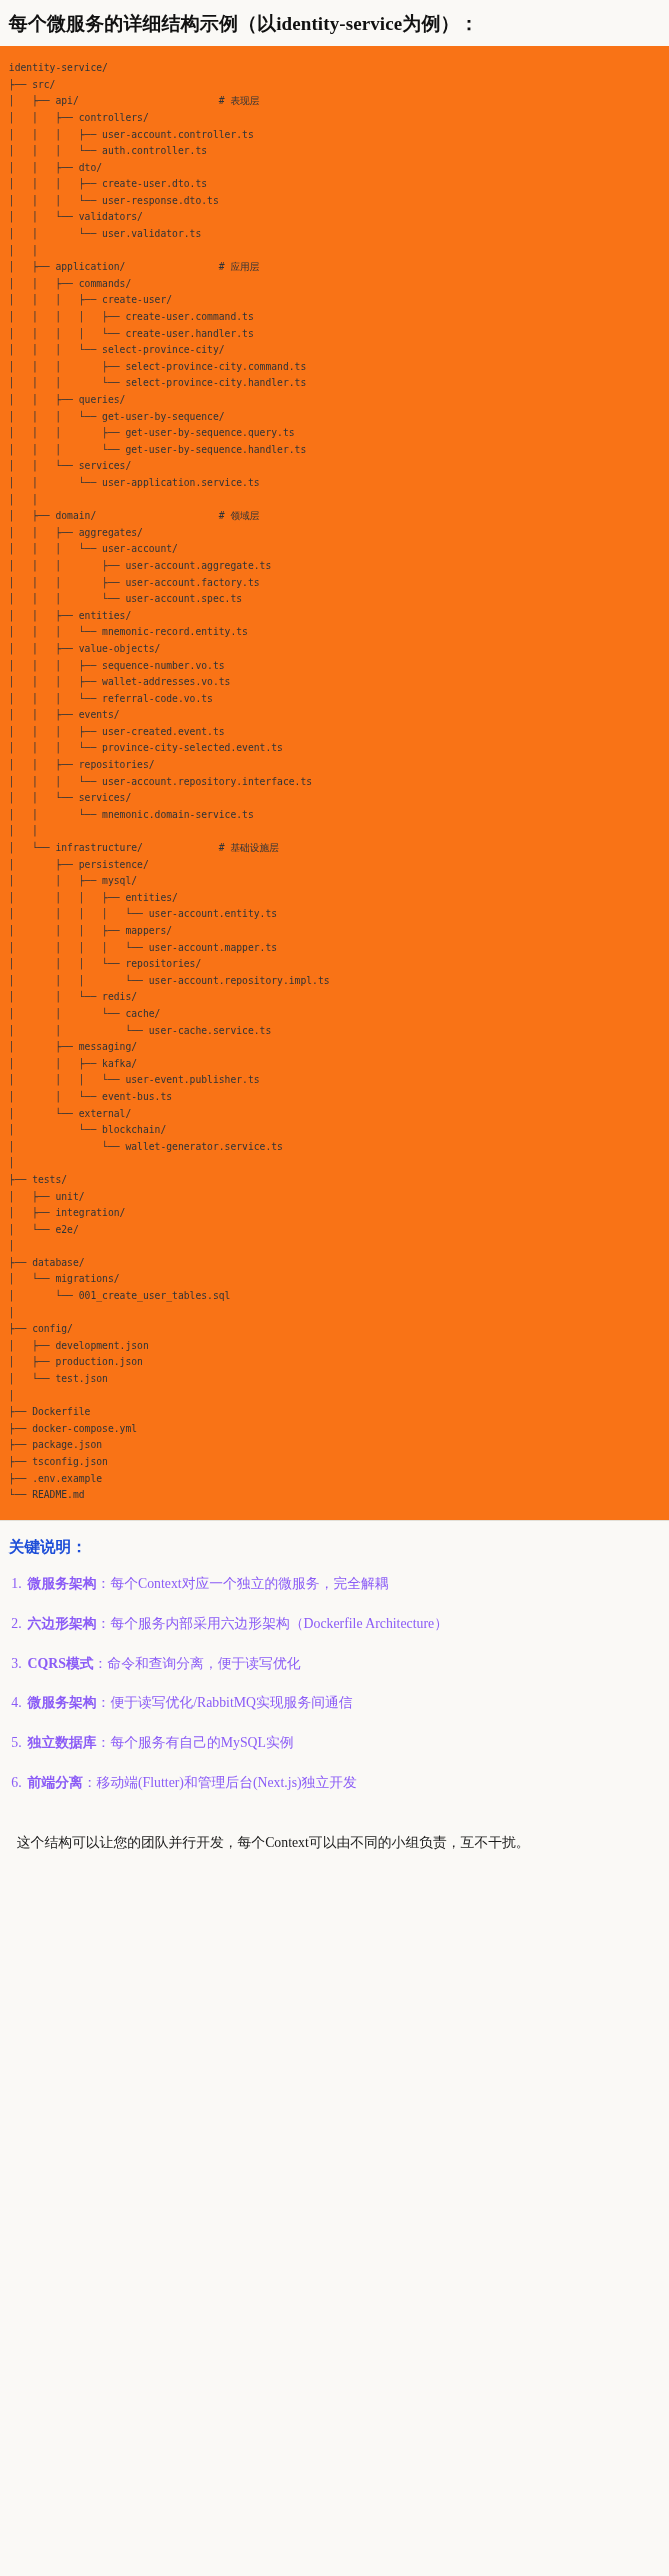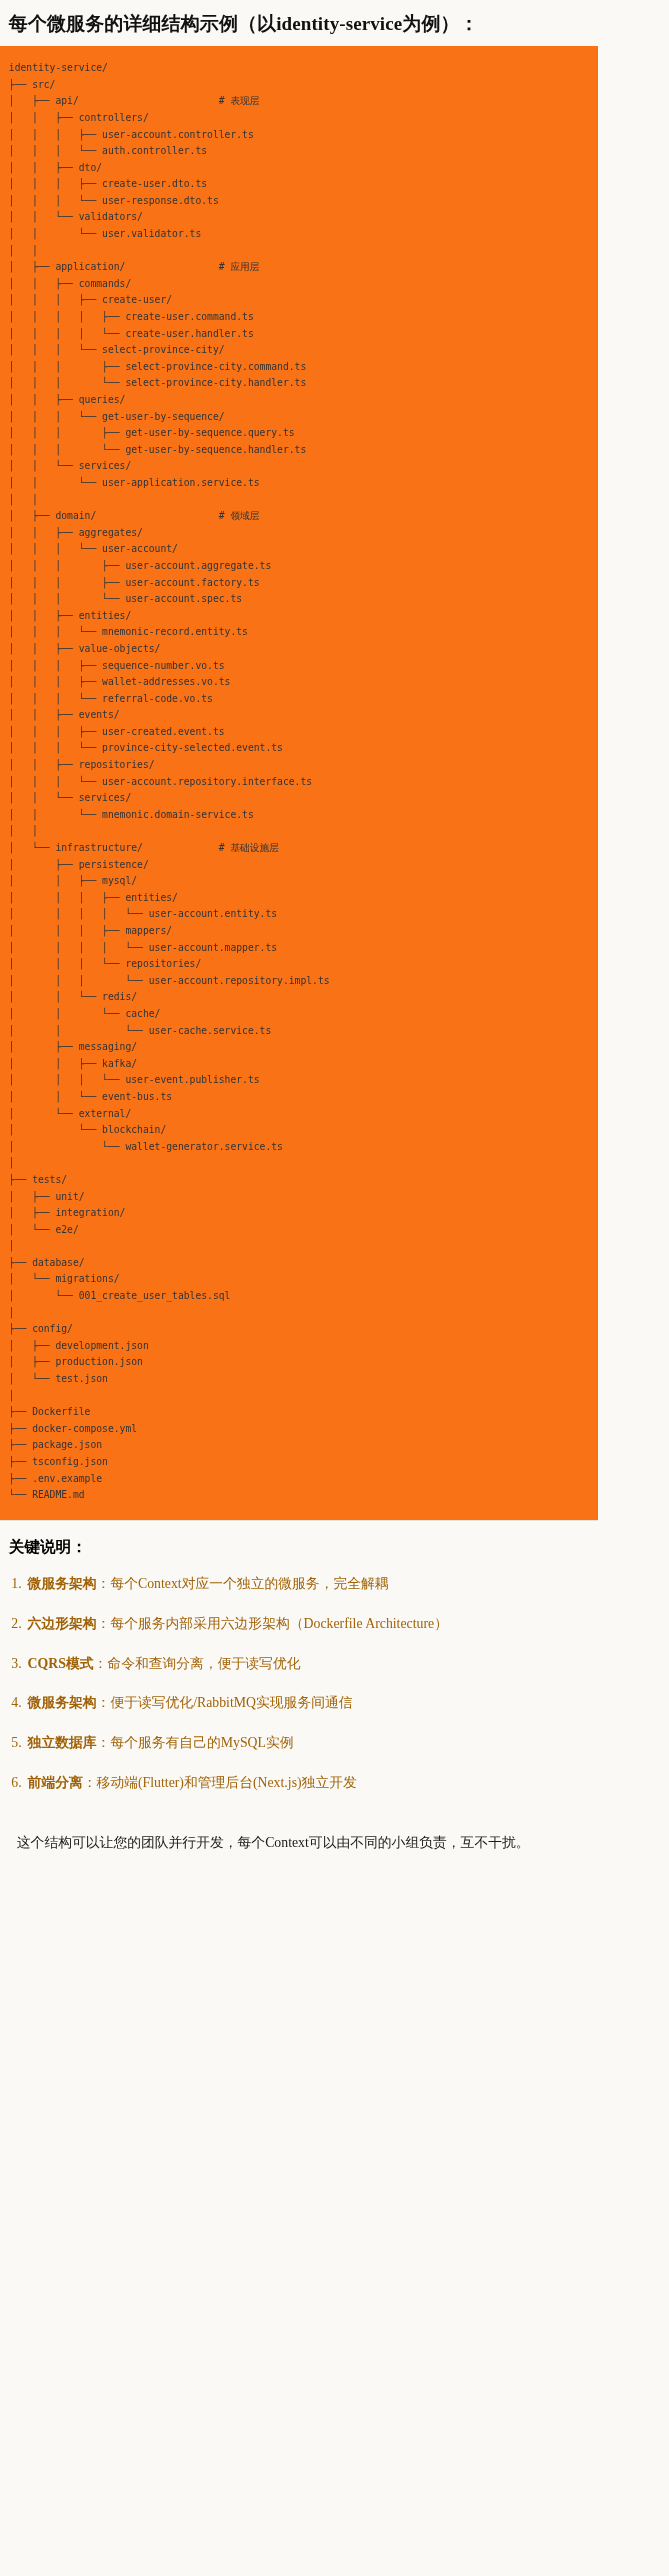--- a/index.html
+++ b/index.html
@@ -7,21 +7,21 @@
     padding: 0;
     background: #faf9f6;
   }
   body {
     width: 669px;
     font-family: "Liberation Serif", "DejaVu Serif", serif;
     color: #1a1a1a;
     -webkit-font-smoothing: antialiased;
   }
   .page {
-    width: 598px;
+    width: 669px;
     box-sizing: border-box;
     background: #faf9f6;
   }
   
   .doc-title {
     font-family: "Liberation Serif", "DejaVu Serif", serif;
     font-weight: bold;
     font-size: 19px;
     line-height: 1.35;
     letter-spacing: 0.1px;
@@ -56,32 +56,32 @@
   
   .notes {
     padding: 16.3px 8.8px 6.3px 8.8px;
     box-sizing: border-box;
   }
   .notes-title {
     font-family: "Liberation Serif", "DejaVu Serif", serif;
     font-weight: bold;
     font-size: 15.6px;
     margin: 0 0 16.3px 0;
-    color: #000000;
+    color: #1d4ed8;
   }
   ol.notes-list {
     margin: 0;
     padding: 0 0 0 16.3px;
     list-style-type: decimal;
   }
   ol.notes-list li {
     font-size: 13.8px;
     line-height: 1.5;
     margin-bottom: 19px;
-    color: #a16207;
+    color: #8b5cf6;
     padding-left: 2.5px;
   }
   ol.notes-list li .term {
     font-weight: bold;
   }
   .closing {
     font-size: 13.8px;
     line-height: 1.6;
     padding: 5px 8.8px 15px 8.8px;
     margin: 8px;

